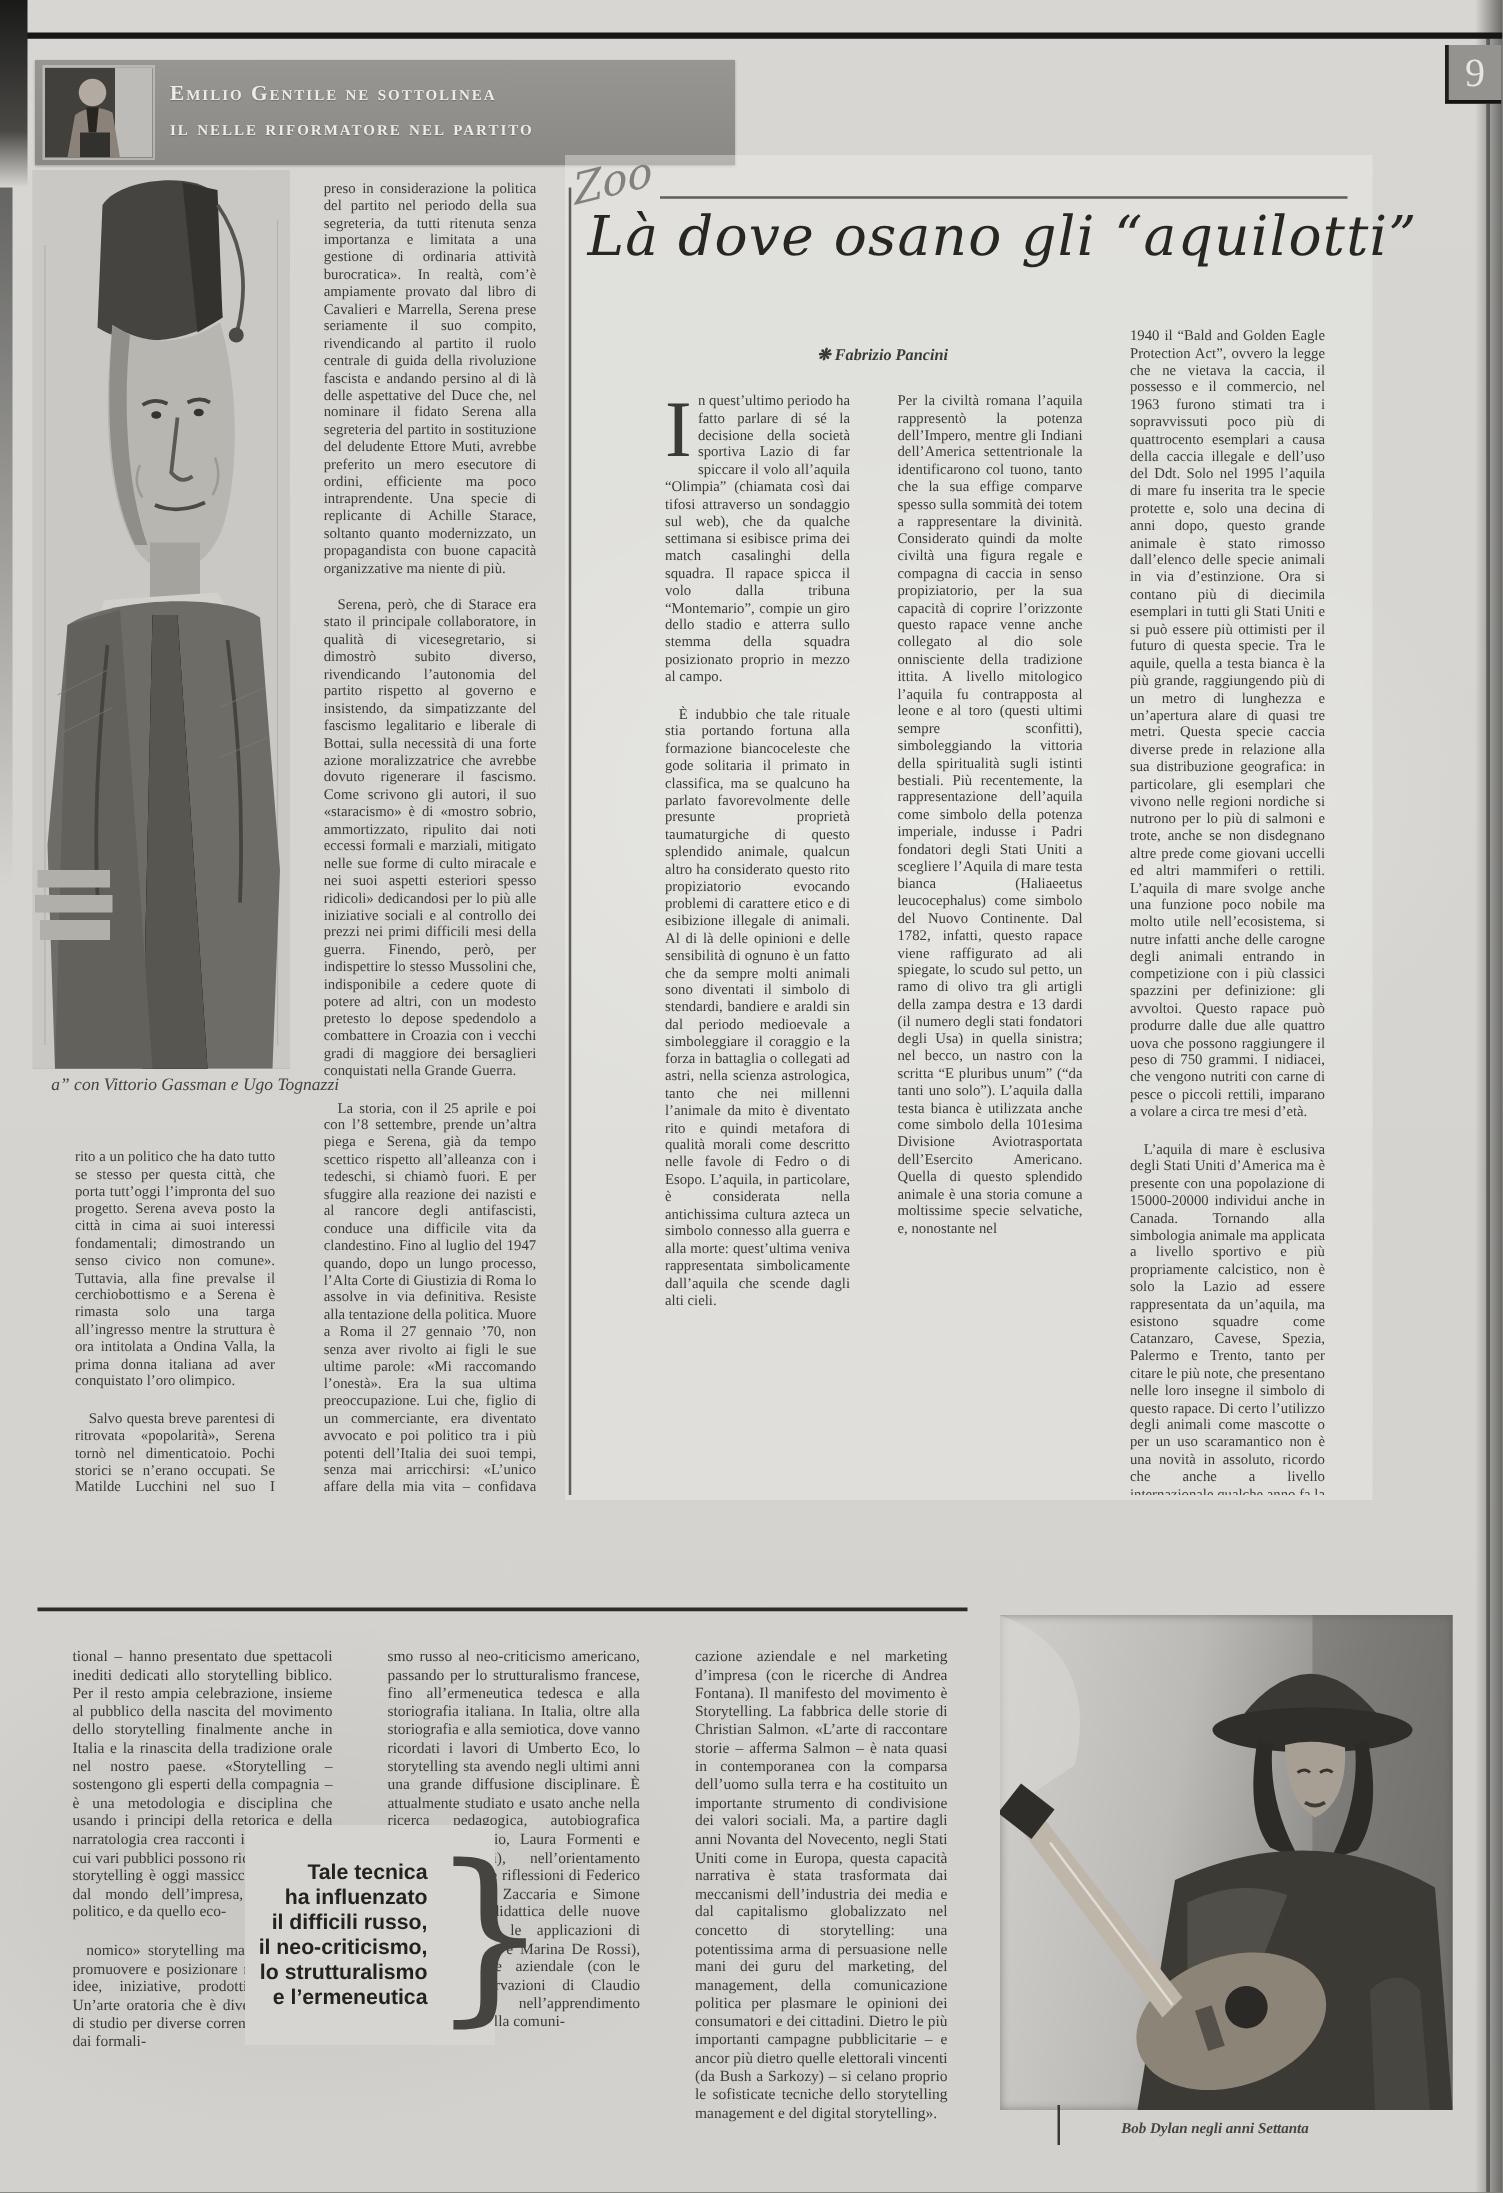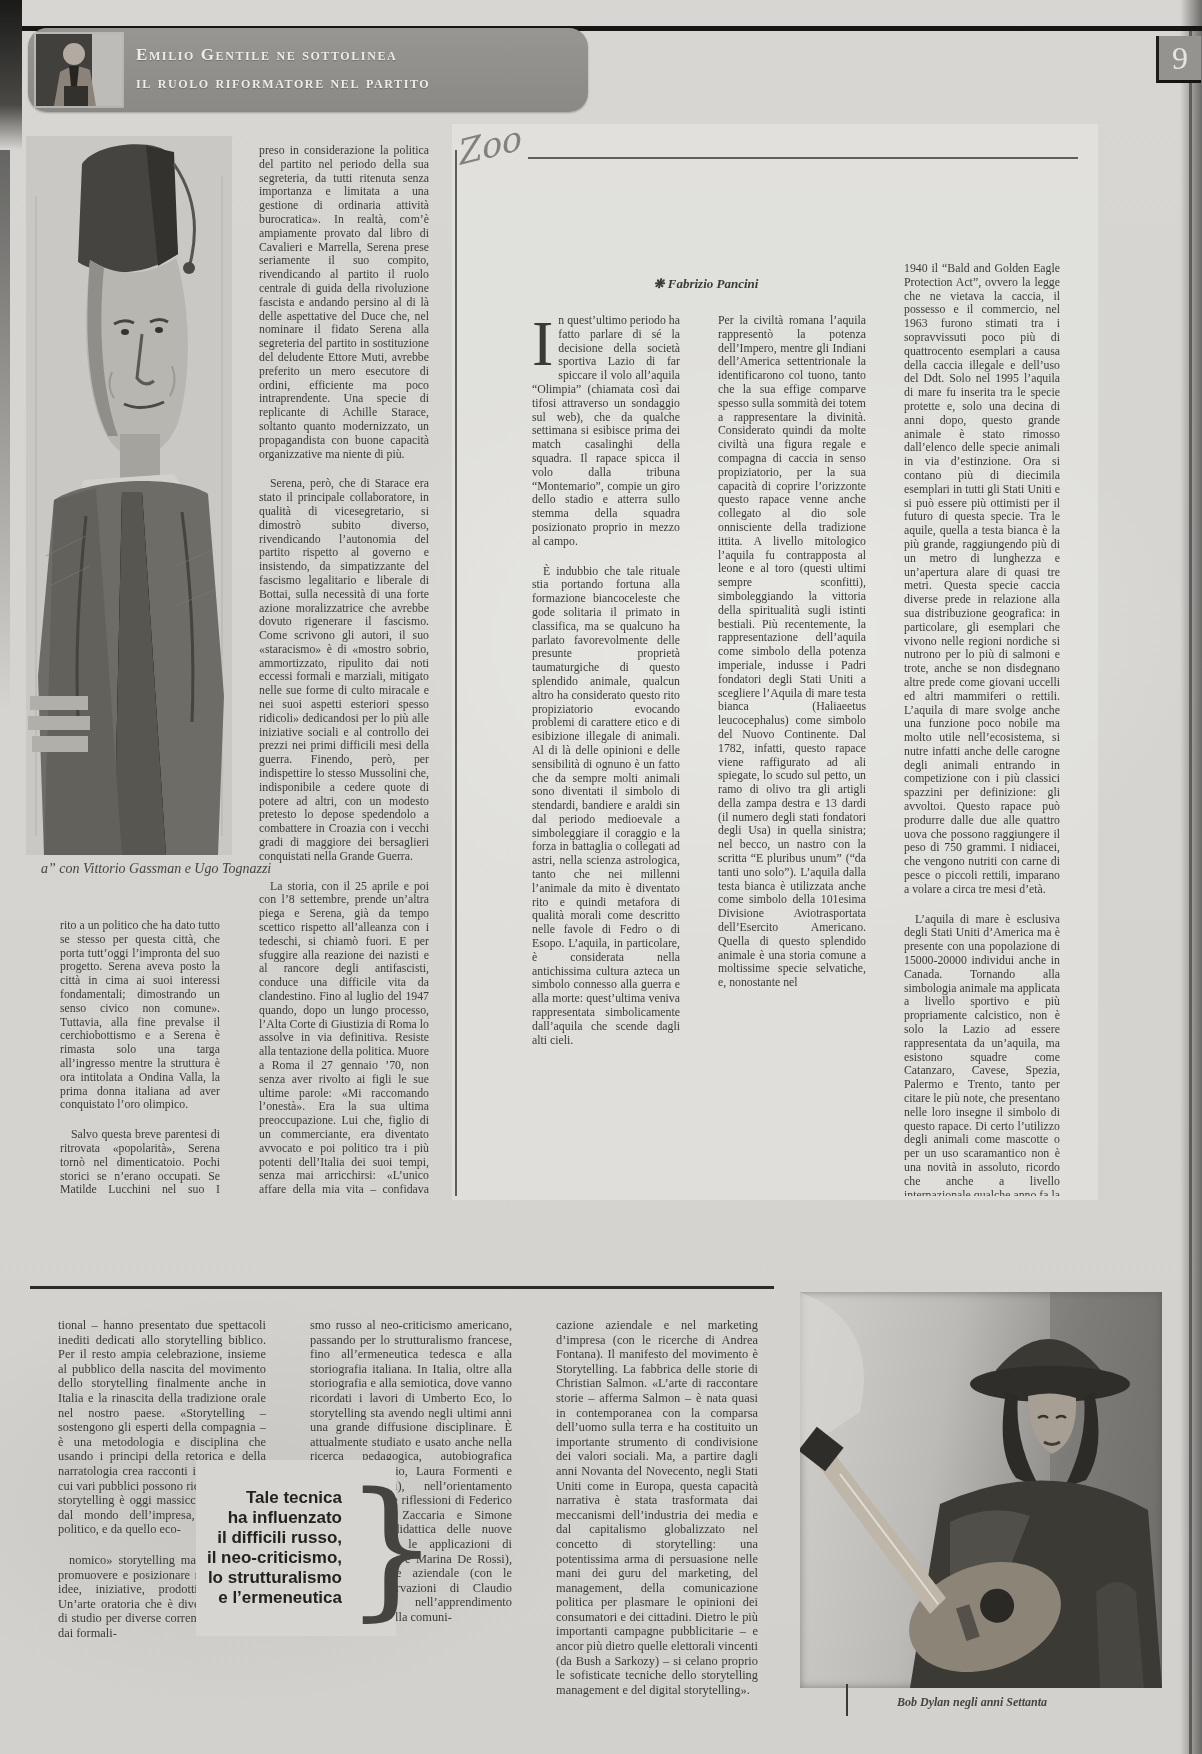--- a/index.html
+++ b/index.html
@@ -10,21 +10,21 @@
           linear-gradient(#d7d6d3,#d2d1ce);
         font-family:"Liberation Serif",serif;}
   .abs{position:absolute;}
   
   .top-rule{left:0;top:26px;width:1202px;height:5px;background:#161614;}
   .corner-blob{left:0;top:0;width:22px;height:150px;background:linear-gradient(180deg,#1a1a18,#4a4946 70%,rgba(74,73,70,0));}
   .corner-blob2{left:0;top:150px;width:10px;height:560px;background:linear-gradient(180deg,rgba(40,40,38,.65),rgba(40,40,38,0));}
   .right-shadow{right:0;top:0;width:22px;height:1754px;background:linear-gradient(90deg,rgba(20,20,18,0),rgba(20,20,18,.55));}
   .right-line{right:10px;top:30px;width:3px;height:1724px;background:rgba(25,25,23,.5);}
   
-  .band{top:28px;height:84px;background:linear-gradient(#979693,#8a8986);box-shadow:0 1px 2px rgba(0,0,0,.25);border-radius:19px;}
+  .band{top:48px;height:84px;background:linear-gradient(#979693,#8a8986);box-shadow:0 1px 2px rgba(0,0,0,.25);}
   .band-left{left:28px;width:560px;}
   .band-right{left:594px;width:560px;}
   .kicker{font:700 17px/1.5 "Liberation Serif",serif;font-variant:small-caps;letter-spacing:1.6px;
           color:#edece9;text-shadow:0 1px 1px rgba(0,0,0,.25);}
   .hphoto{width:86px;height:72px;overflow:hidden;box-shadow:0 0 0 2px rgba(220,219,215,.5);}
   .pagenum{left:1156px;top:36px;width:42px;height:44px;border-left:3px solid #1d1d1b;border-bottom:3px solid #141412;
            font:400 32px/44px "Liberation Serif",serif;color:#e6e5e1;text-align:center;background:#94938ف0;}
   .pagenum{background:#94938f;}
   
   .bodytext{font:11.8px/13.8px "Liberation Serif",serif;color:#3b3a36;text-align:justify;overflow:hidden;}
@@ -66,21 +66,21 @@
       <svg width="86" height="72" viewBox="0 0 86 72">
         <rect width="86" height="72" fill="#41403d"></rect>
         <rect x="56" y="0" width="30" height="72" fill="#bdbcb8"></rect>
         <circle cx="38" cy="20" r="11" fill="#b3aba1"></circle>
         <path d="M18,72 L24,38 Q38,28 54,36 L60,72 Z" fill="#8b837a"></path>
         <path d="M33,32 L43,32 L41,52 L35,52 Z" fill="#26251f"></path>
         <rect x="28" y="52" width="24" height="20" fill="#32312d"></rect>
       </svg>
     </div>
     <div class="abs kicker" style="left:108px;top:14px;">Emilio Gentile ne sottolinea</div>
-    <div class="abs kicker" style="left:108px;top:42px;">il ruolo riformatore nel partito</div>
+    <div class="abs kicker" style="left:108px;top:42px;">il nelle riformatore nel partito</div>
   </div>
 
 
   <div class="abs pagenum">9</div>
 
   <div class="abs illu">
     <svg width="206" height="719" viewBox="0 0 206 719">
       <rect width="206" height="719" fill="#c9c8c4"></rect>
       <g stroke="#b4b3af" stroke-width="1">
         <line x1="10" y1="60" x2="10" y2="700"></line>
@@ -129,20 +129,21 @@
   <div class="abs bodytext" style="left:243px;top:128px;width:202px;height:1068px;">
     <p class="noindent">preso in considerazione la politica del partito nel periodo della sua segreteria, da tutti ritenuta senza importanza e limitata a una gestione di ordinaria attività burocratica». In realtà, com’è ampiamente provato dal libro di Cavalieri e Marrella, Serena prese seriamente il suo compito, rivendicando al partito il ruolo centrale di guida della rivoluzione fascista e andando persino al di là delle aspettative del Duce che, nel nominare il fidato Serena alla segreteria del partito in sostituzione del deludente Ettore Muti, avrebbe preferito un mero esecutore di ordini, efficiente ma poco intraprendente. Una specie di replicante di Achille Starace, soltanto quanto modernizzato, un propagandista con buone capacità organizzative ma niente di più.</p>
     <p>Serena, però, che di Starace era stato il principale collaboratore, in qualità di vicesegretario, si dimostrò subito diverso, rivendicando l’autonomia del partito rispetto al governo e insistendo, da simpatizzante del fascismo legalitario e liberale di Bottai, sulla necessità di una forte azione moralizzatrice che avrebbe dovuto rigenerare il fascismo. Come scrivono gli autori, il suo «staracismo» è di «mostro sobrio, ammortizzato, ripulito dai noti eccessi formali e marziali, mitigato nelle sue forme di culto miracale e nei suoi aspetti esteriori spesso ridicoli» dedicandosi per lo più alle iniziative sociali e al controllo dei prezzi nei primi difficili mesi della guerra. Finendo, però, per indispettire lo stesso Mussolini che, indisponibile a cedere quote di potere ad altri, con un modesto pretesto lo depose spedendolo a combattere in Croazia con i vecchi gradi di maggiore dei bersaglieri conquistati nella Grande Guerra.</p>
     <p>La storia, con il 25 aprile e poi con l’8 settembre, prende un’altra piega e Serena, già da tempo scettico rispetto all’alleanza con i tedeschi, si chiamò fuori. E per sfuggire alla reazione dei nazisti e al rancore degli antifascisti, conduce una difficile vita da clandestino. Fino al luglio del 1947 quando, dopo un lungo processo, l’Alta Corte di Giustizia di Roma lo assolve in via definitiva. Resiste alla tentazione della politica. Muore a Roma il 27 gennaio ’70, non senza aver rivolto ai figli le sue ultime parole: «Mi raccomando l’onestà». Era la sua ultima preoccupazione. Lui che, figlio di un commerciante, era diventato avvocato e poi politico tra i più potenti dell’Italia dei suoi tempi, senza mai arricchirsi: «L’unico affare della mia vita – confidava con l’ironia che lo caratterizzava – l’ho fatto sposando mia moglie».</p>
   </div>
 
   <div class="abs artbox-light"></div>
   <div class="abs vline"></div>
   <div class="abs hline"></div>
   <div class="abs zoo">Zoo</div>
+  <div class="abs headline">Là dove osano gli “aquilotti”</div>
   <div class="abs byline">❋ Fabrizio Pancini</div>
 
   <div class="abs bodytext" style="left:516px;top:298px;width:180px;height:898px;">
     <p class="noindent"><span class="dropcap">I</span><span>n quest’ultimo periodo ha fatto parlare di sé la decisione della società sportiva Lazio di far spiccare il volo all’aquila “Olimpia” (chiamata così dai tifosi attraverso un sondaggio sul web), che da qualche settimana si esibisce prima dei match casalinghi della squadra. Il rapace spicca il volo dalla tribuna “Montemario”, compie un giro dello stadio e atterra sullo stemma della squadra posizionato proprio in mezzo al campo.</span></p>
     <p>È indubbio che tale rituale stia portando fortuna alla formazione biancoceleste che gode solitaria il primato in classifica, ma se qualcuno ha parlato favorevolmente delle presunte proprietà taumaturgiche di questo splendido animale, qualcun altro ha considerato questo rito propiziatorio evocando problemi di carattere etico e di esibizione illegale di animali. Al di là delle opinioni e delle sensibilità di ognuno è un fatto che da sempre molti animali sono diventati il simbolo di stendardi, bandiere e araldi sin dal periodo medioevale a simboleggiare il coraggio e la forza in battaglia o collegati ad astri, nella scienza astrologica, tanto che nei millenni l’animale da mito è diventato rito e quindi metafora di qualità morali come descritto nelle favole di Fedro o di Esopo. L’aquila, in particolare, è considerata nella antichissima cultura azteca un simbolo connesso alla guerra e alla morte: quest’ultima veniva rappresentata simbolicamente dall’aquila che scende dagli alti cieli.</p>
   </div>
   <div class="abs bodytext" style="left:702px;top:298px;width:180px;height:898px;">
     <p class="noindent">Per la civiltà romana l’aquila rappresentò la potenza dell’Impero, mentre gli Indiani dell’America settentrionale la identificarono col tuono, tanto che la sua effige comparve spesso sulla sommità dei totem a rappresentare la divinità. Considerato quindi da molte civiltà una figura regale e compagna di caccia in senso propiziatorio, per la sua capacità di coprire l’orizzonte questo rapace venne anche collegato al dio sole onnisciente della tradizione ittita. A livello mitologico l’aquila fu contrapposta al leone e al toro (questi ultimi sempre sconfitti), simboleggiando la vittoria della spiritualità sugli istinti bestiali. Più recentemente, la rappresentazione dell’aquila come simbolo della potenza imperiale, indusse i Padri fondatori degli Stati Uniti a scegliere l’Aquila di mare testa bianca (Haliaeetus leucocephalus) come simbolo del Nuovo Continente. Dal 1782, infatti, questo rapace viene raffigurato ad ali spiegate, lo scudo sul petto, un ramo di olivo tra gli artigli della zampa destra e 13 dardi (il numero degli stati fondatori degli Usa) in quella sinistra; nel becco, un nastro con la scritta “E pluribus unum” (“da tanti uno solo”). L’aquila dalla testa bianca è utilizzata anche come simbolo della 101esima Divisione Aviotrasportata dell’Esercito Americano. Quella di questo splendido animale è una storia comune a moltissime specie selvatiche, e, nonostante nel</p>
   </div>
   <div class="abs bodytext" style="left:888px;top:246px;width:188px;height:950px;">

